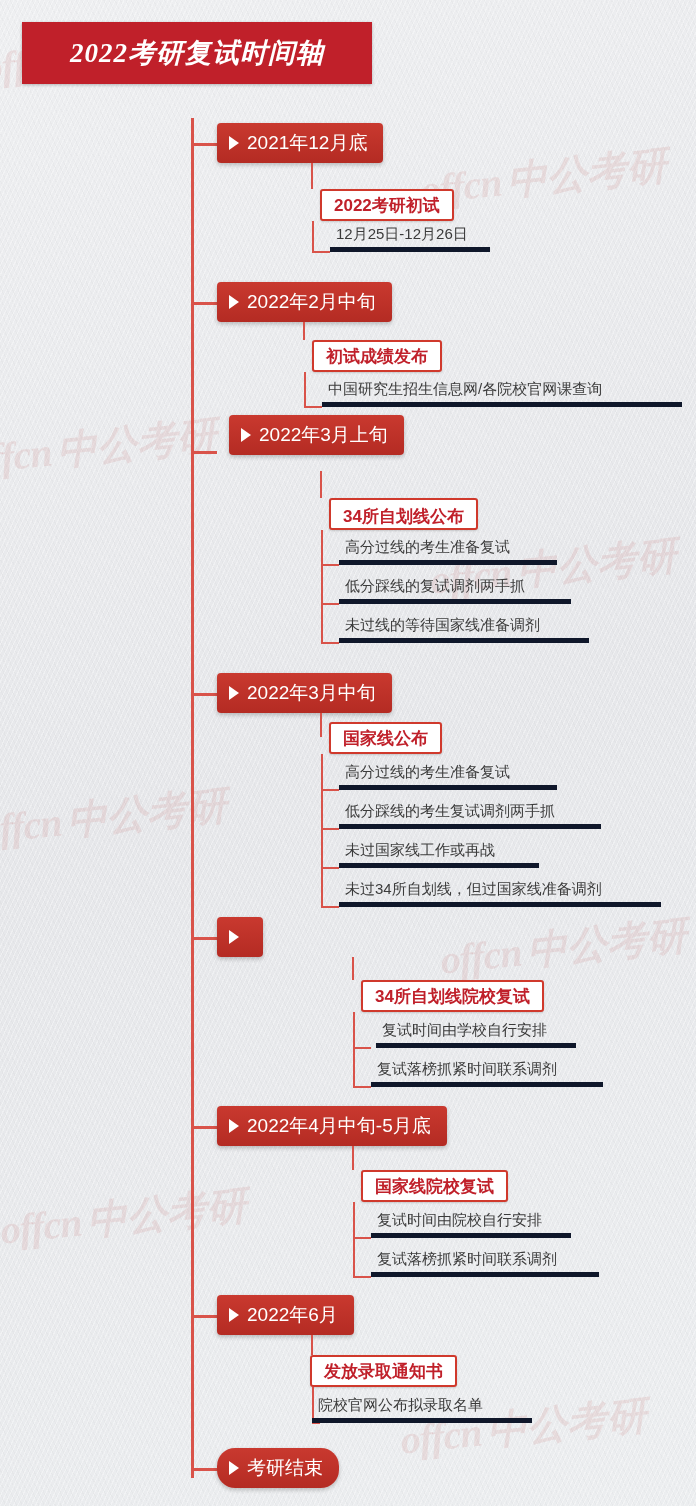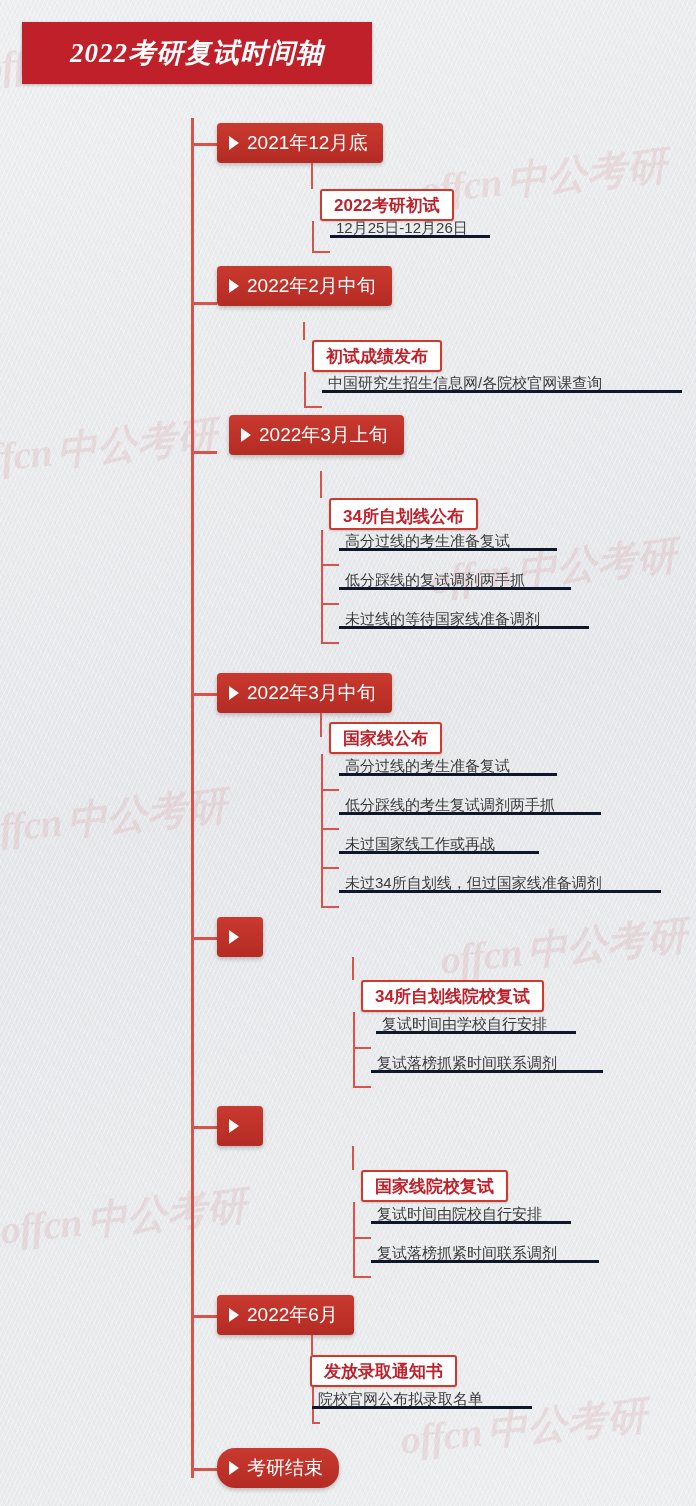--- a/index.html
+++ b/index.html
@@ -117,23 +117,23 @@
   }
   .subhead .sl {
     color:#c0202a;
     font-size: 17px;
     font-weight: 700;
     white-space: nowrap;
   }
   
   .detail {
     position:absolute;
-    height: 16px;
+    height: 30px;
     display:flex; align-items:center;
-    border-bottom: 3px solid #0f172a;
+    border-bottom: 5px solid #0f172a;
     padding: 0 6px 0 6px;
   }
   .detail .dl {
     color:#3b3b3b;
     font-size: 15px;
     white-space: nowrap;
   }
   .hconn {
     position:absolute;
     height:2px;
@@ -209,21 +209,21 @@
 <div class="subhead" style="left:320px; top:189px;">
   <span class="sl">2022考研初试</span>
 </div>
 <div class="subspine" style="left:312px; top:221px; height:30px;"></div>
 <div class="hconn" style="left:312px; top:251px; width:18px;"></div>
 <div class="detail" style="left:330px; top:222px; width:160px;">
   <span class="dl">12月25日-12月26日</span>
 </div>
 
 <div class="mconn" style="left:191px; top:302px; width:26px;"></div>
-<div class="milestone" style="left:217px; top:266px;">
+<div class="milestone" style="left:217px; top:282px;">
   <span class="tri"></span>
   <span class="ml">2022年2月中旬</span>
 </div>
 <div class="stub" style="left:303px; top:322px; height:18px;"></div>
 <div class="subhead" style="left:312px; top:340px;">
   <span class="sl">初试成绩发布</span>
 </div>
 <div class="subspine" style="left:304px; top:372px; height:34px;"></div>
 <div class="hconn" style="left:304px; top:406px; width:18px;"></div>
 <div class="detail" style="left:322px; top:377px; width:360px;">
@@ -294,20 +294,21 @@
   <span class="dl">复试时间由学校自行安排</span>
 </div>
 <div class="hconn" style="left:353px; top:1086px; width:18px;"></div>
 <div class="detail" style="left:371px; top:1057px; width:232px;">
   <span class="dl">复试落榜抓紧时间联系调剂</span>
 </div>
 
 <div class="mconn" style="left:191px; top:1126px; width:26px;"></div>
 <div class="milestone" style="left:217px; top:1106px;">
   <span class="tri"></span>
+  <span class="ml">2022年4月中旬-5月底</span>
 </div>
 <div class="stub" style="left:352px; top:1146px; height:24px;"></div>
 <div class="subhead" style="left:361px; top:1170px;">
   <span class="sl">国家线院校复试</span>
 </div>
 <div class="subspine" style="left:353px; top:1202px; height:74px;"></div>
 <div class="hconn" style="left:353px; top:1237px; width:18px;"></div>
 <div class="detail" style="left:371px; top:1208px; width:200px;">
   <span class="dl">复试时间由院校自行安排</span>
 </div>

